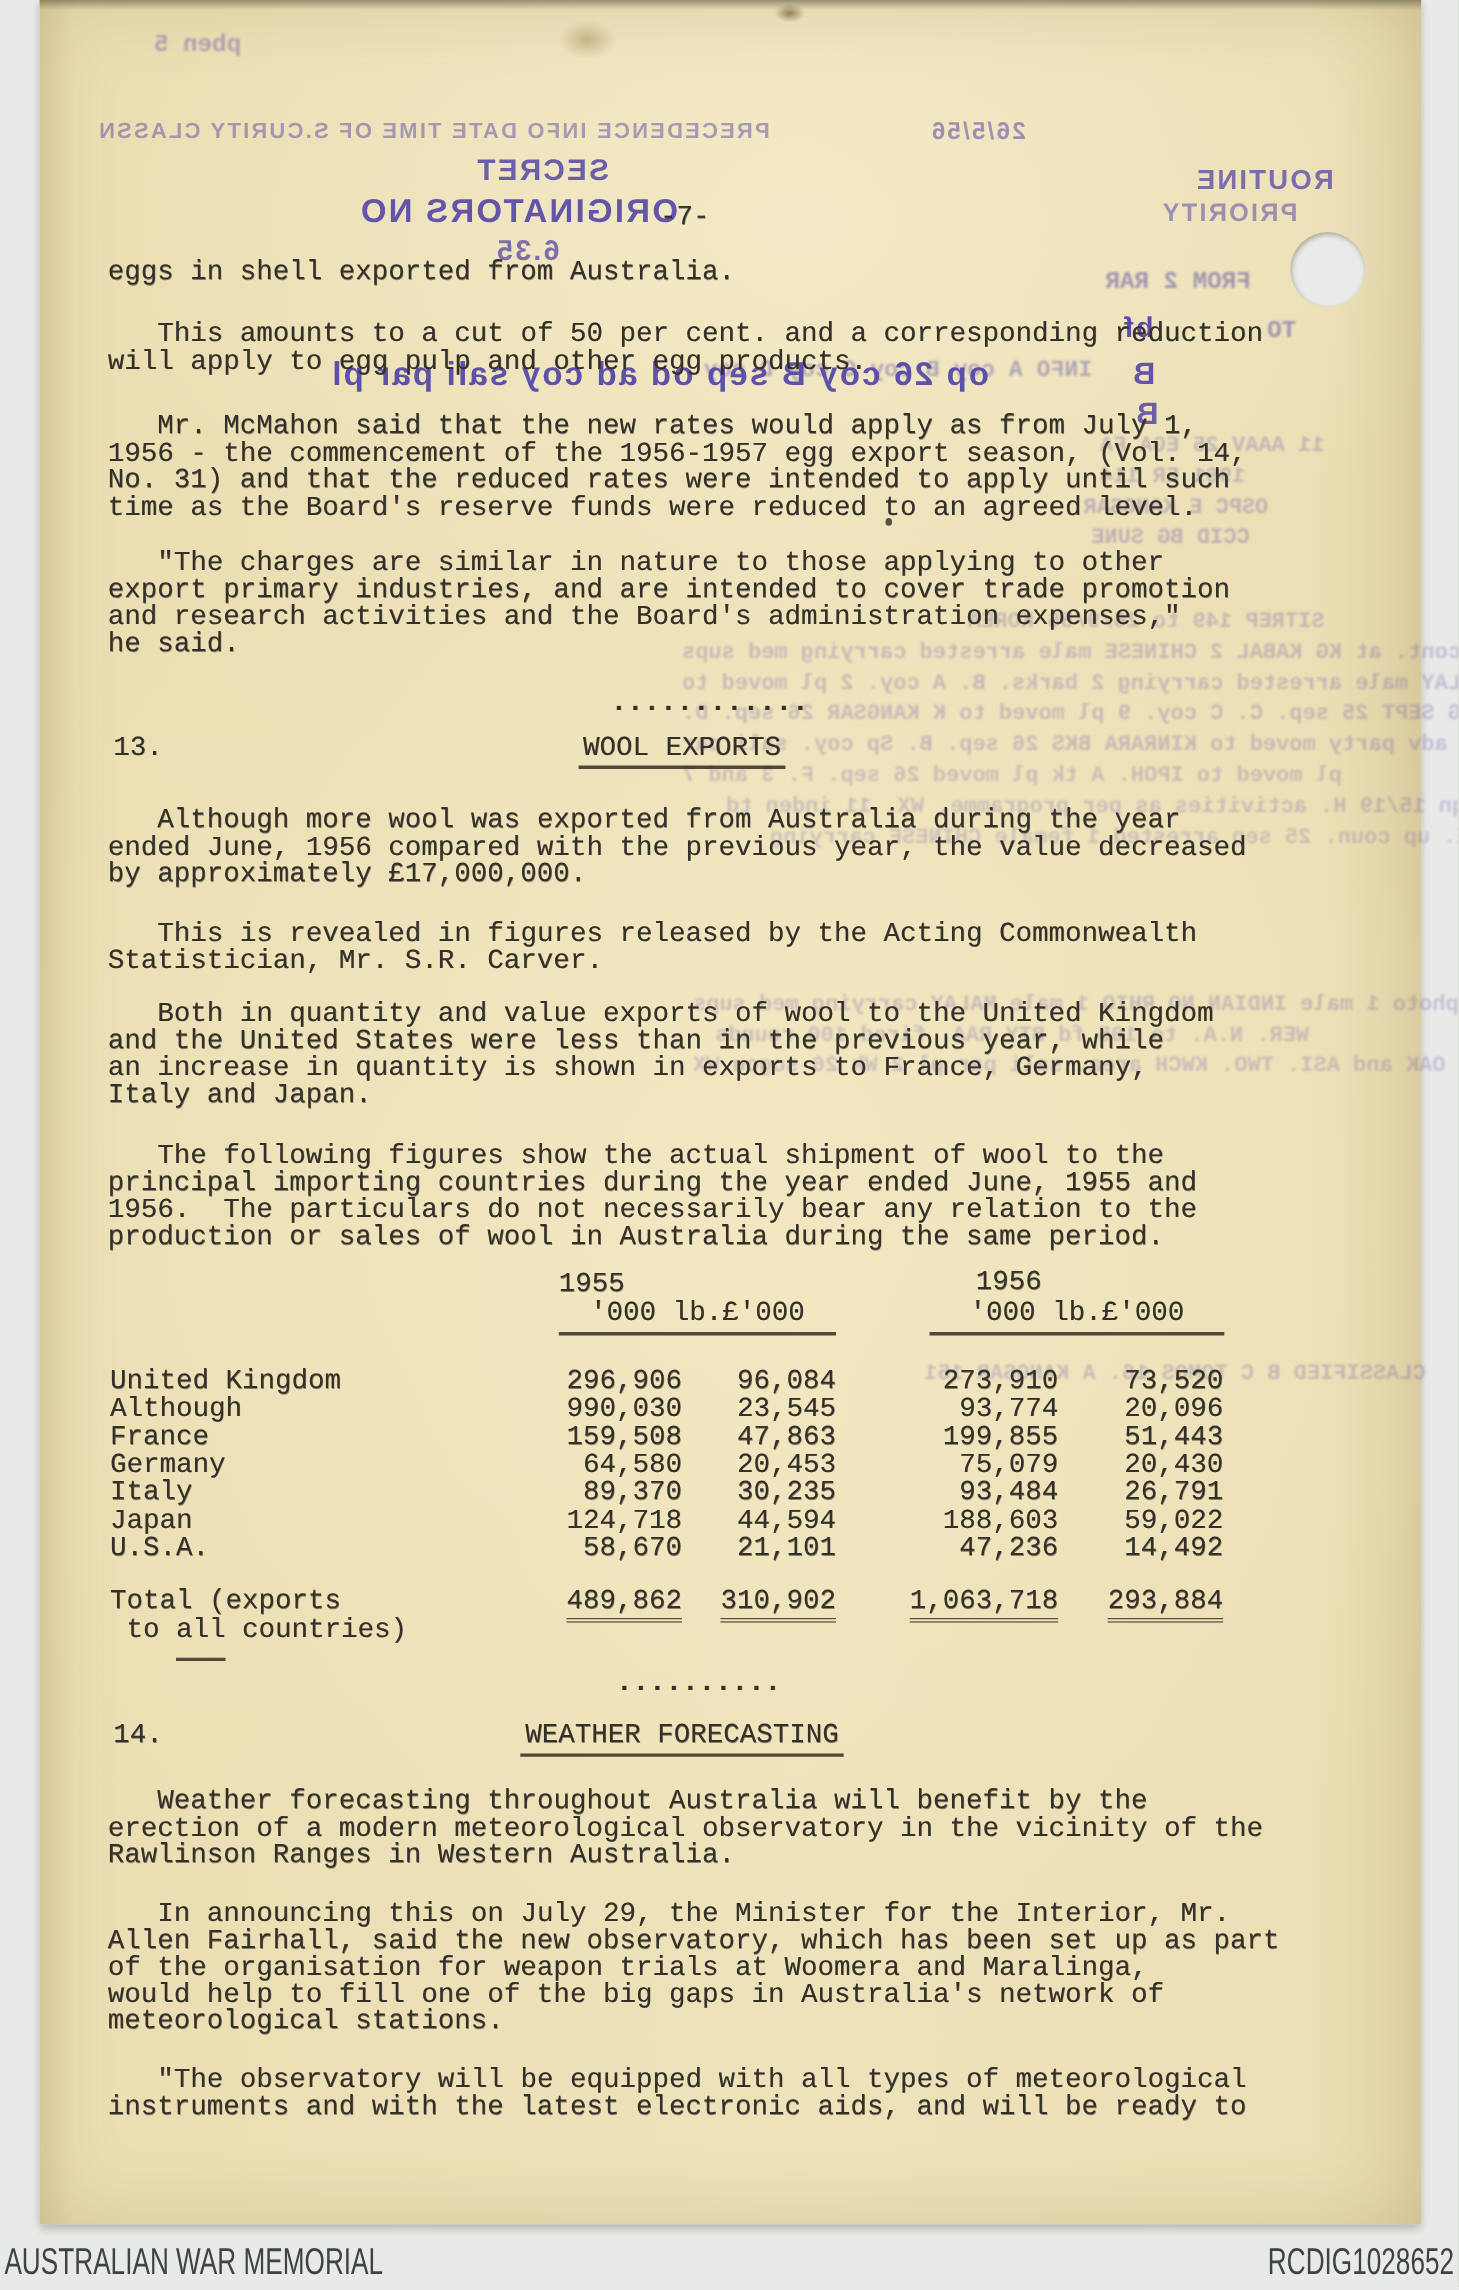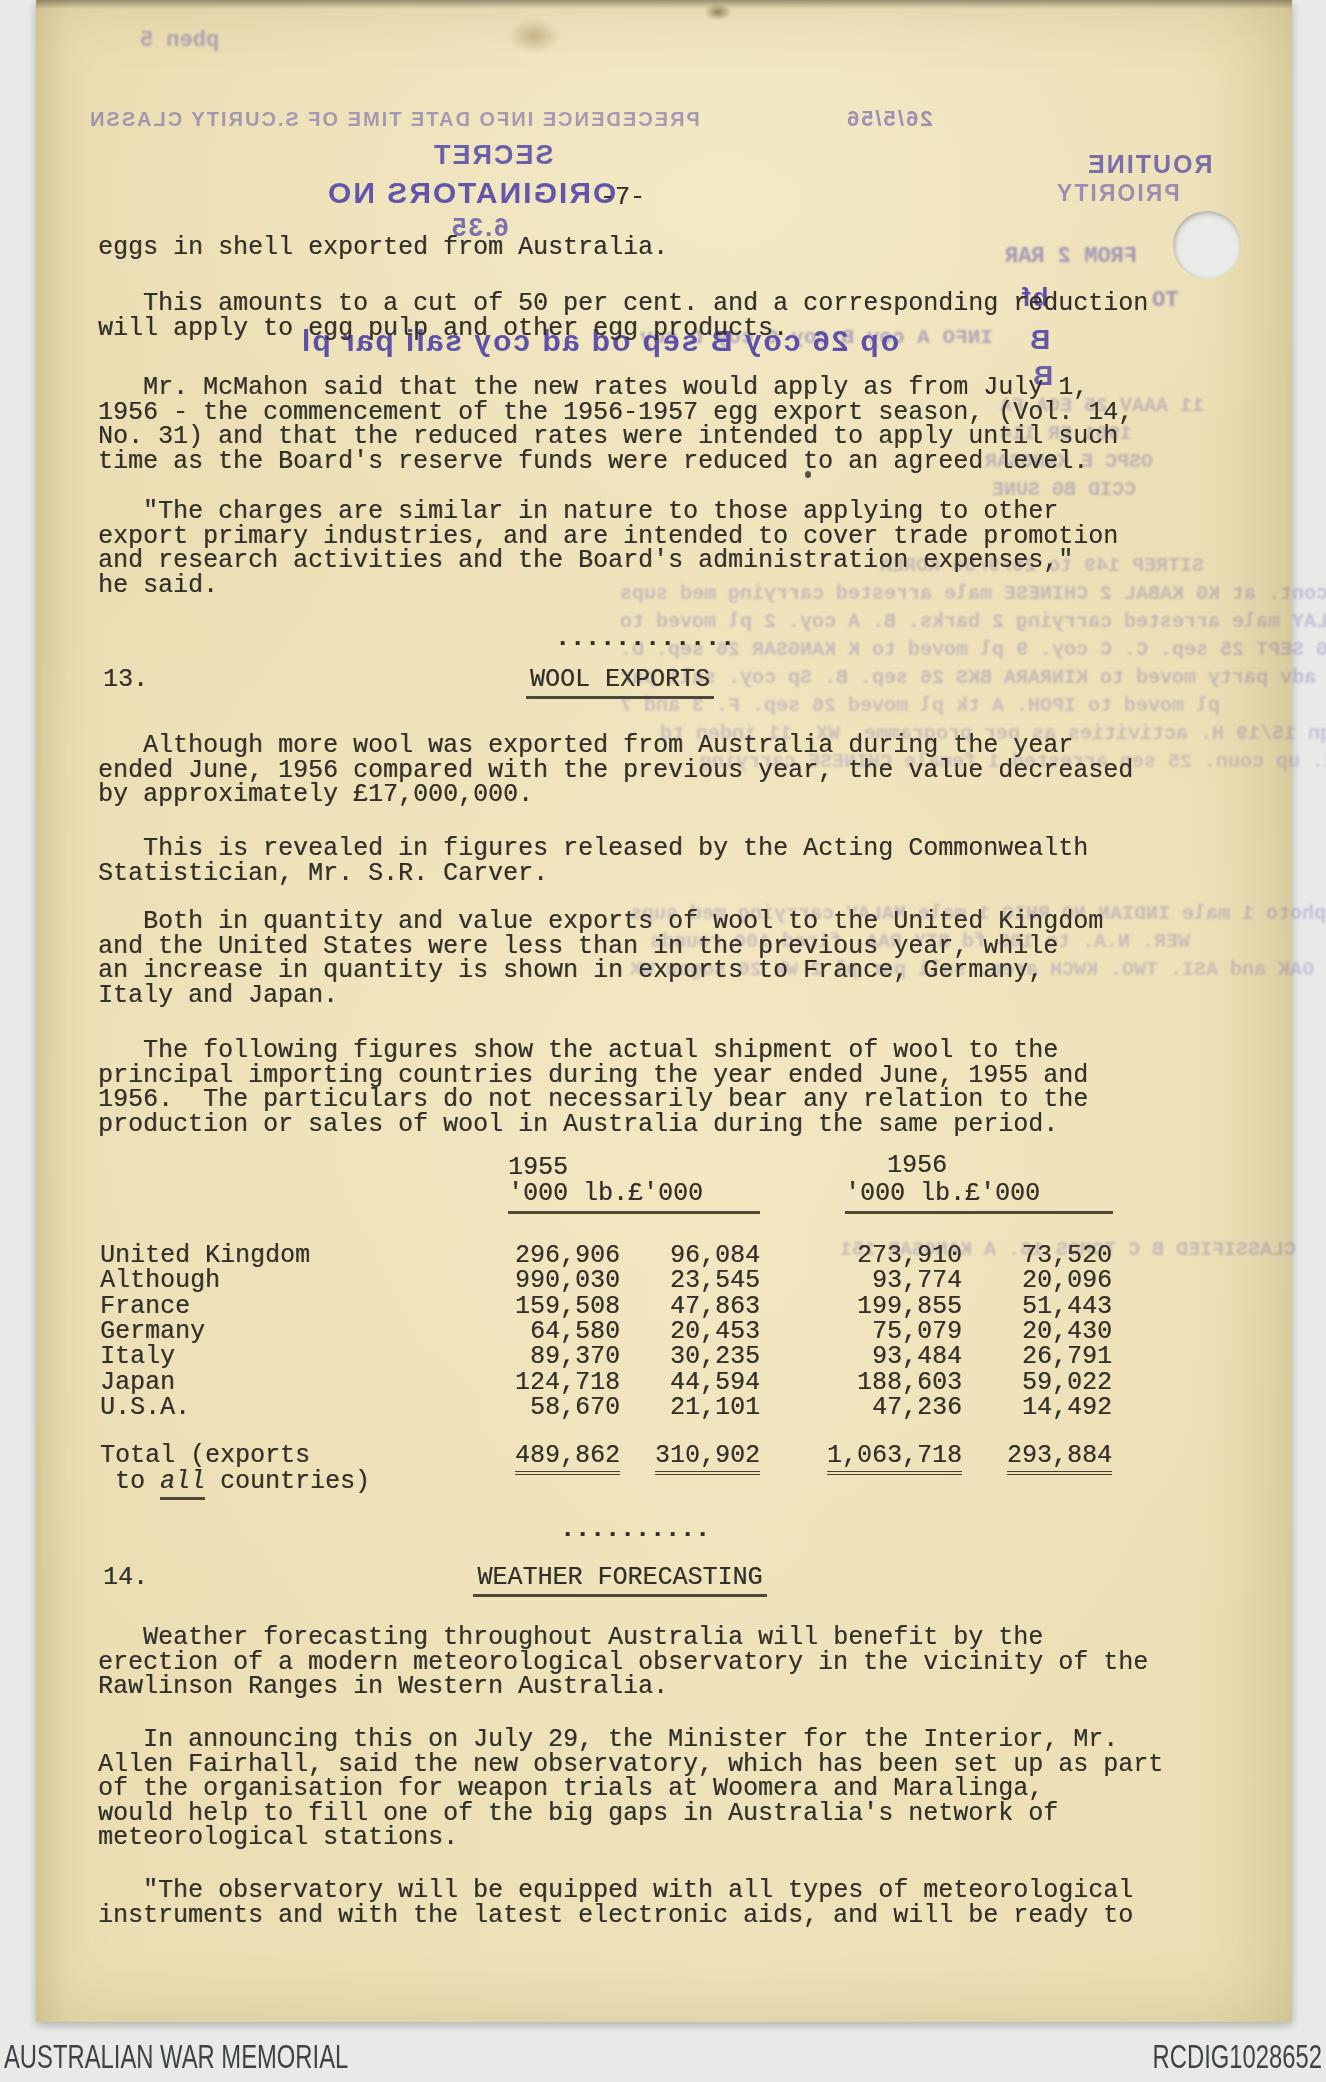--- a/index.html
+++ b/index.html
@@ -34,26 +34,26 @@
   
   .cell{position:absolute;color:#33302a;font-size:25px;line-height:24.6px;white-space:pre;
         text-shadow:0.4px 0.4px 0.6px rgba(55,50,38,0.55);}
   .country{left:100px;}
   .n1{left:460px;width:160px;text-align:right;}
   .n2{left:600px;width:160px;text-align:right;}
   .n3{left:802px;width:160px;text-align:right;}
   .n4{left:952px;width:160px;text-align:right;}
   .yr1{left:508px;width:252px;text-align:left;}
   .yr2{left:887px;width:268px;text-align:left;font-family:Liberation Mono, monospace;}
-  .sub{display:flex;justify-content:flex-start;border-bottom:3px solid rgba(50,46,36,0.85);
+  .sub{display:flex;justify-content:center;border-bottom:3px solid rgba(50,46,36,0.85);
        padding-bottom:4px;}
   .sub1{left:508px;width:252px;}
   .sub2{left:845px;width:268px;}
   .du{border-bottom:4px double rgba(50,46,36,0.9);padding-bottom:1px;}
-  .su{border-bottom:3px solid rgba(50,46,36,0.85);padding-bottom:1px;font-style:italic;}
+  .su{border-bottom:3px solid rgba(50,46,36,0.85);padding-bottom:11px;}
   
   .stampb{position:absolute;font-family:"Liberation Sans",sans-serif;font-weight:700;
         color:#4b3da6;transform:scaleX(-1);filter:blur(0.5px);white-space:nowrap;letter-spacing:2px;}
   .bleed{position:absolute;font-family:"Liberation Mono",monospace;font-weight:700;
         color:#5449ab;transform:scaleX(-1);filter:blur(0.8px);white-space:nowrap;}
   
   .awm{position:absolute;bottom:6px;left:4px;font-family:"Liberation Sans",sans-serif;
        font-size:34px;color:#3e4346;transform:scaleX(0.70);transform-origin:0 50%;white-space:nowrap;}
   .rcdig{position:absolute;bottom:6px;right:4px;font-family:"Liberation Sans",sans-serif;
        font-size:34px;color:#3e4346;transform:scaleX(0.70);transform-origin:100% 50%;white-space:nowrap;}

